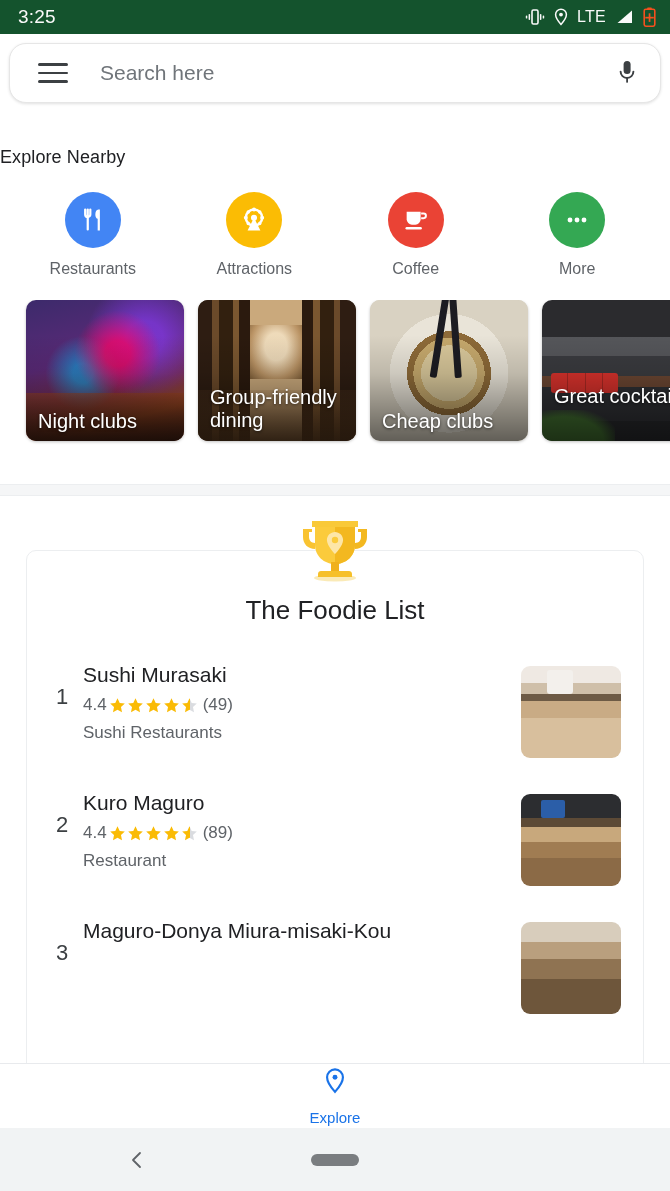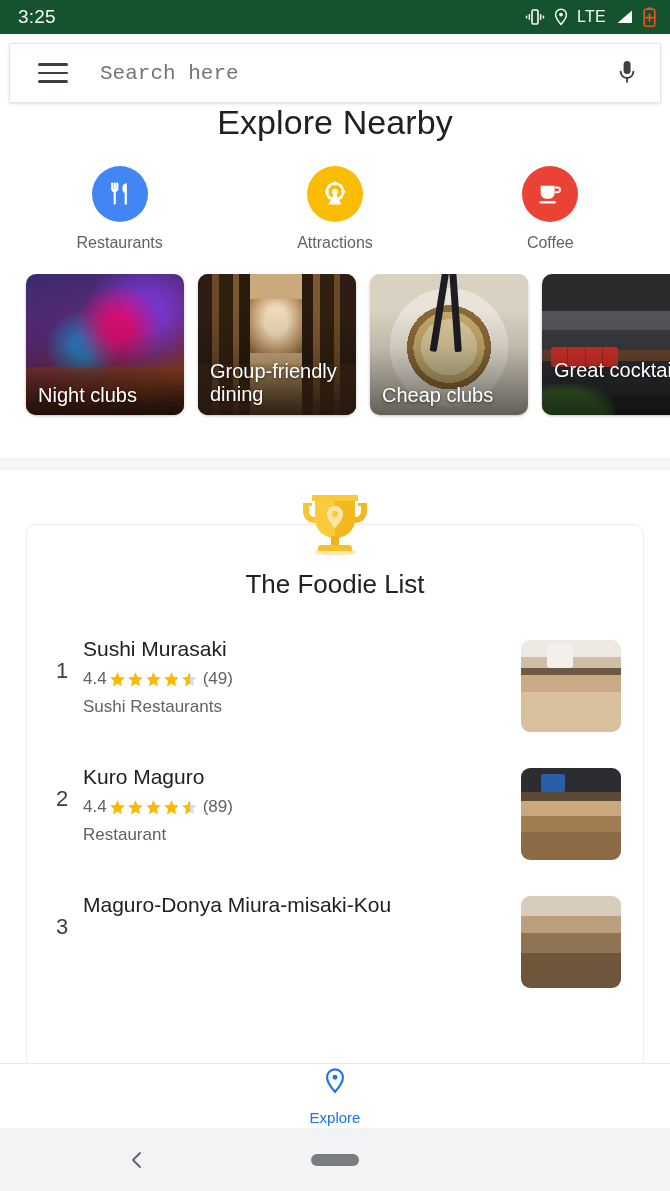--- a/index.html
+++ b/index.html
@@ -16,36 +16,36 @@
     height:34px; background:#14532d; display:flex; align-items:center;
     padding:0 14px 0 18px; color:#ffffff;
   }
   .status-time{ font-size:19px; font-weight:400; letter-spacing:.2px; color:#fafafa;}
   .status-right{ margin-left:auto; display:flex; align-items:center; gap:9px;}
   .si{ display:block; }
 
   
   .searchwrap{ padding:9px 9px 0 9px; }
   .searchbar{
-    height:60px; background:#fff; border:1px solid #e6e6e6; border-radius:1px;
+    height:60px; background:#fff; border:1px solid #e6e6e6; border-radius:17px;
     box-shadow:0 1px 3px rgba(0,0,0,.12);
-    display:flex; align-items:center; padding:0 20px 0 28px;font-family:Liberation Mono, monospace;
+    display:flex; align-items:center; padding:0 20px 0 28px;
   }
   .hamburger{ width:30px; display:flex; flex-direction:column; gap:6px; cursor:pointer;}
   .hamburger i{ display:block; height:2.6px; background:#3c4043; border-radius:2px;}
   .search-placeholder{
     margin-left:32px; font-size:21px; color:#70757a; flex:1;
     white-space:nowrap; overflow:hidden;
   }
   .mic{ width:26px; height:30px; display:flex; align-items:center; justify-content:center;}
 
   
   .explore-title{
-    text-align:center; font-size:34px; color:#202124; font-weight:400;
-    letter-spacing:.1px;
+    font-size:18px; color:#202124; font-weight:400;
+    margin-top:44px; letter-spacing:.1px;
   }
   .cats{ display:flex; margin-top:24px; padding:0 12px;}
   .cat{ flex:1; display:flex; flex-direction:column; align-items:center; cursor:pointer;}
   .cat-circle{
     width:56px; height:56px; border-radius:50%;
     display:flex; align-items:center; justify-content:center;
   }
   .cat-label{ margin-top:12px; font-size:16px; color:#5f6368;}
 
   
@@ -301,20 +301,30 @@
     <div class="cat-circle" style="background:#ea4335">
       <svg width="28" height="28" viewBox="0 0 24 24">
         <path d="M4 5h12v6.4A4.6 4.6 0 0 1 11.4 16H8.6A4.6 4.6 0 0 1 4 11.4z" fill="#fff"></path>
         <path d="M16.4 6.4h2.1a2 2 0 0 1 0 4h-2.1" fill="none" stroke="#fff" stroke-width="1.7"></path>
         <rect x="3" y="18" width="14" height="2.1" rx="1" fill="#fff"></rect>
       </svg>
     </div>
     <span class="cat-label">Coffee</span>
   </div>
 
+  <div class="cat">
+    <div class="cat-circle" style="background:#34a853">
+      <svg width="28" height="28" viewBox="0 0 24 24">
+        <circle cx="6" cy="12" r="2.1" fill="#fff"></circle>
+          <circle cx="12" cy="12" r="2.1" fill="#fff"></circle>
+          <circle cx="18" cy="12" r="2.1" fill="#fff"></circle>
+      </svg>
+    </div>
+    <span class="cat-label">More</span>
+  </div>
 </div>
 
 <div class="cards">
   <div class="card">
     <div class="bg bg-night"></div>
     <div class="shade"></div>
     <div class="label">Night clubs</div>
   </div>
   <div class="card">
     <div class="bg bg-wine"></div>

